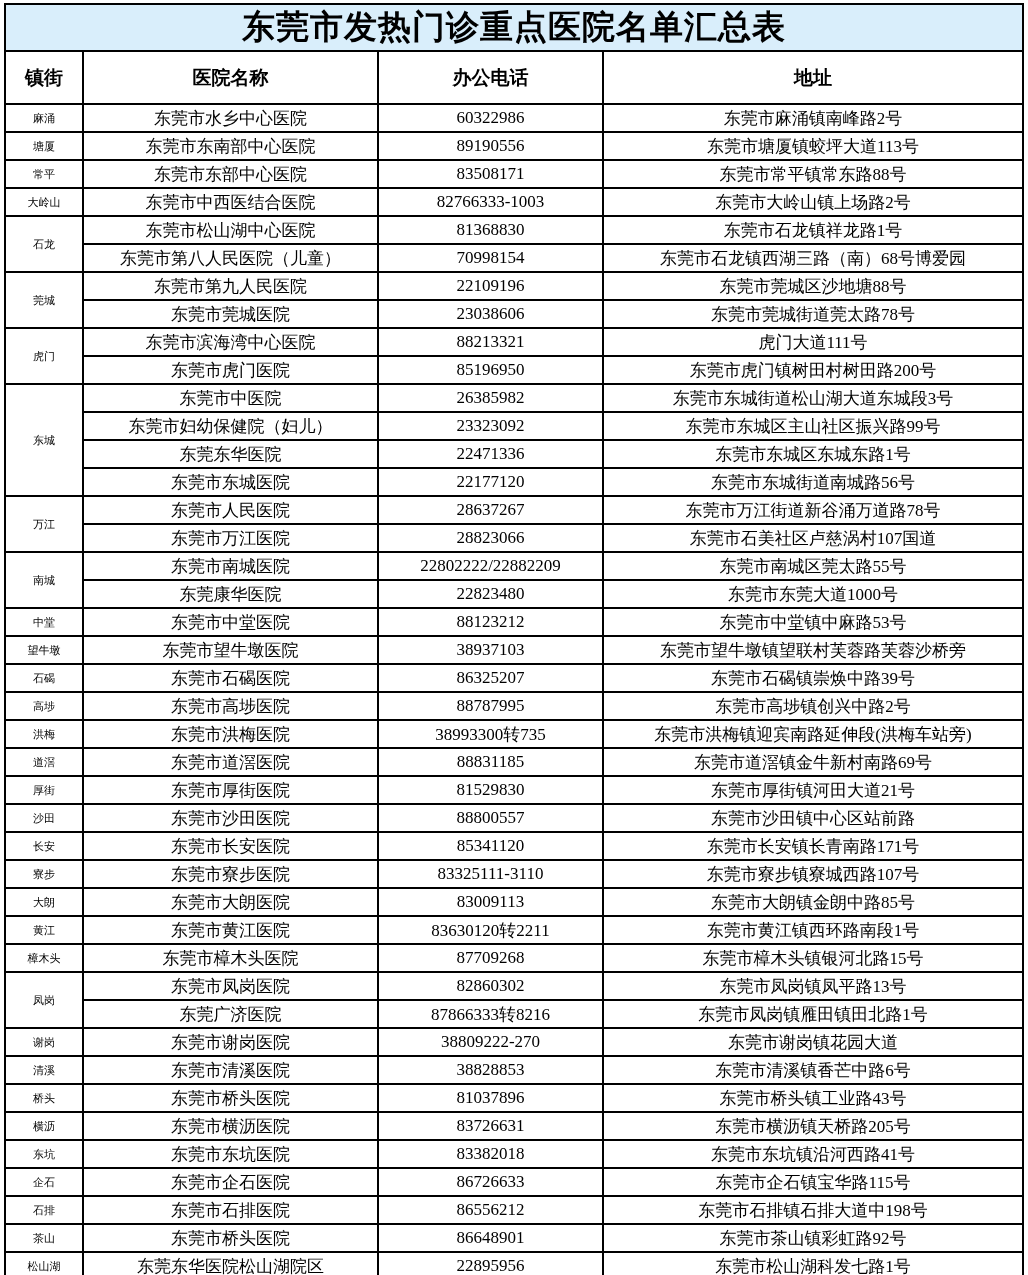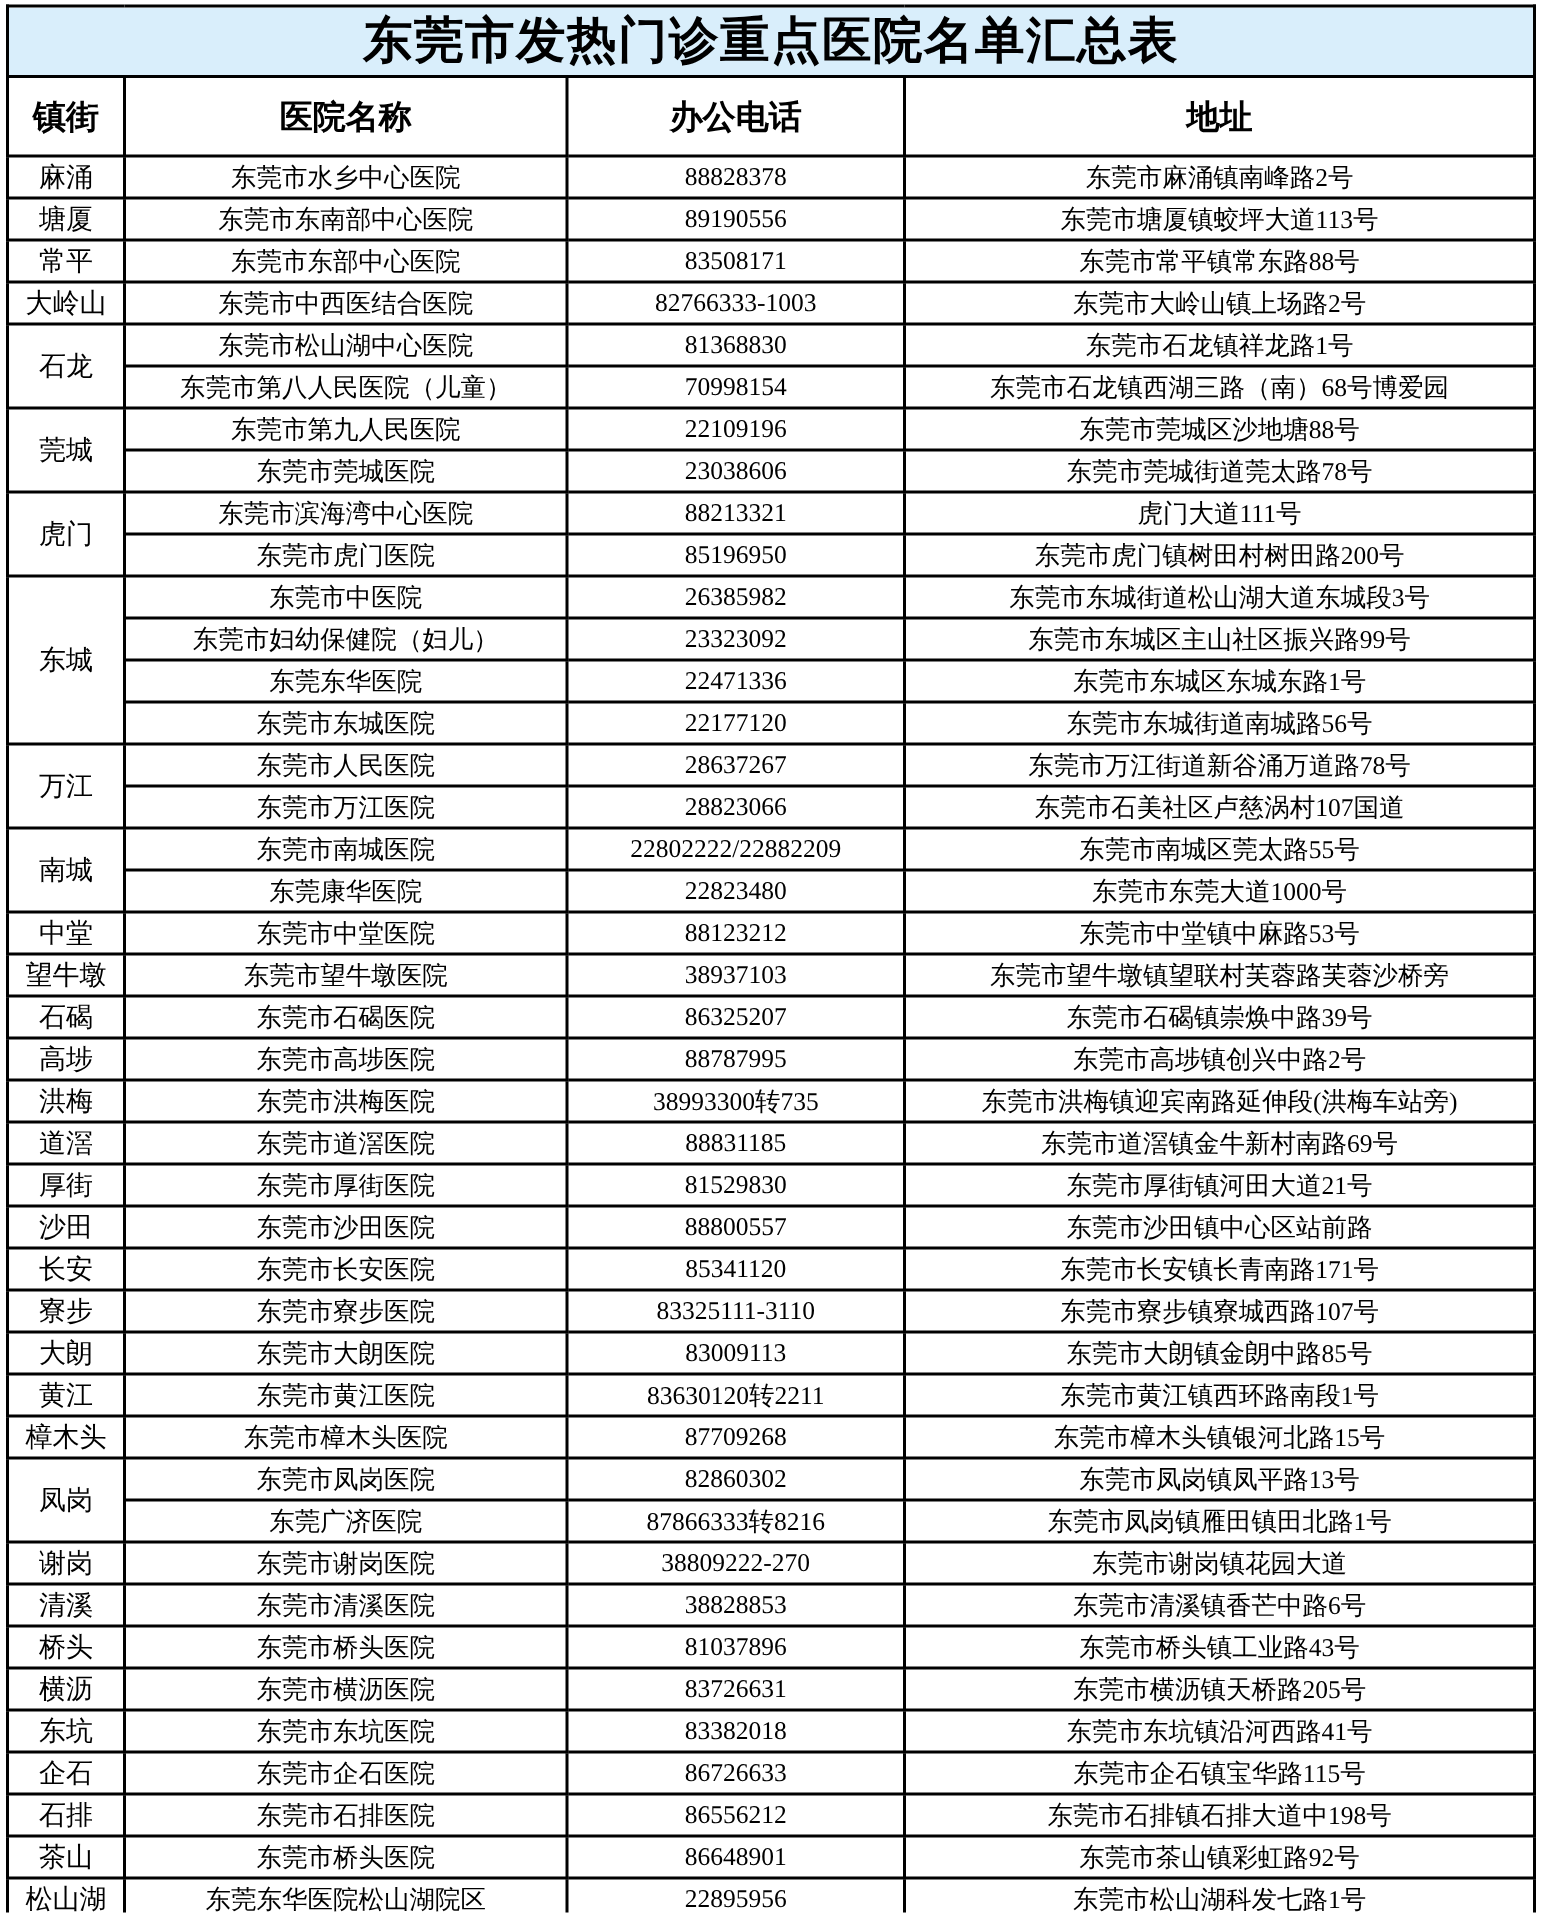--- a/index.html
+++ b/index.html
@@ -34,30 +34,30 @@
   tr.title-row th {
     height: 41px;
     background: #d9eefb;
     font-size: 33px;
     font-weight: bold;
     letter-spacing: 1px;
   }
   tr.header-row th {
     height: 51px;
     background: #ffffff;
-    font-size: 22px;
+    font-size: 19px;
     font-weight: bold;
   }
   tbody td {
     height: 26px;
     font-size: 17px;
     font-weight: normal;
     background: #ffffff;
   }
-  td.town-cell { font-size: 18px; }
+  td.town-cell { font-size: 11px; }
 </style>
 </head>
 <body>
 
 <div class="page">
   <table class="hospital-table">
     <colgroup>
       <col style="width:78px">
       <col style="width:295px">
       <col style="width:225px">
@@ -71,21 +71,21 @@
         <th>镇街</th>
         <th>医院名称</th>
         <th>办公电话</th>
         <th>地址</th>
       </tr>
     </thead>
     <tbody>
         <tr>
           <td class="town-cell" rowspan="1">麻涌</td>
           <td>东莞市水乡中心医院</td>
-          <td>88828378</td>
+          <td>60322986</td>
           <td>东莞市麻涌镇南峰路2号</td>
         </tr>
         <tr>
           <td class="town-cell" rowspan="1">塘厦</td>
           <td>东莞市东南部中心医院</td>
           <td>89190556</td>
           <td>东莞市塘厦镇蛟坪大道113号</td>
         </tr>
         <tr>
           <td class="town-cell" rowspan="1">常平</td>

